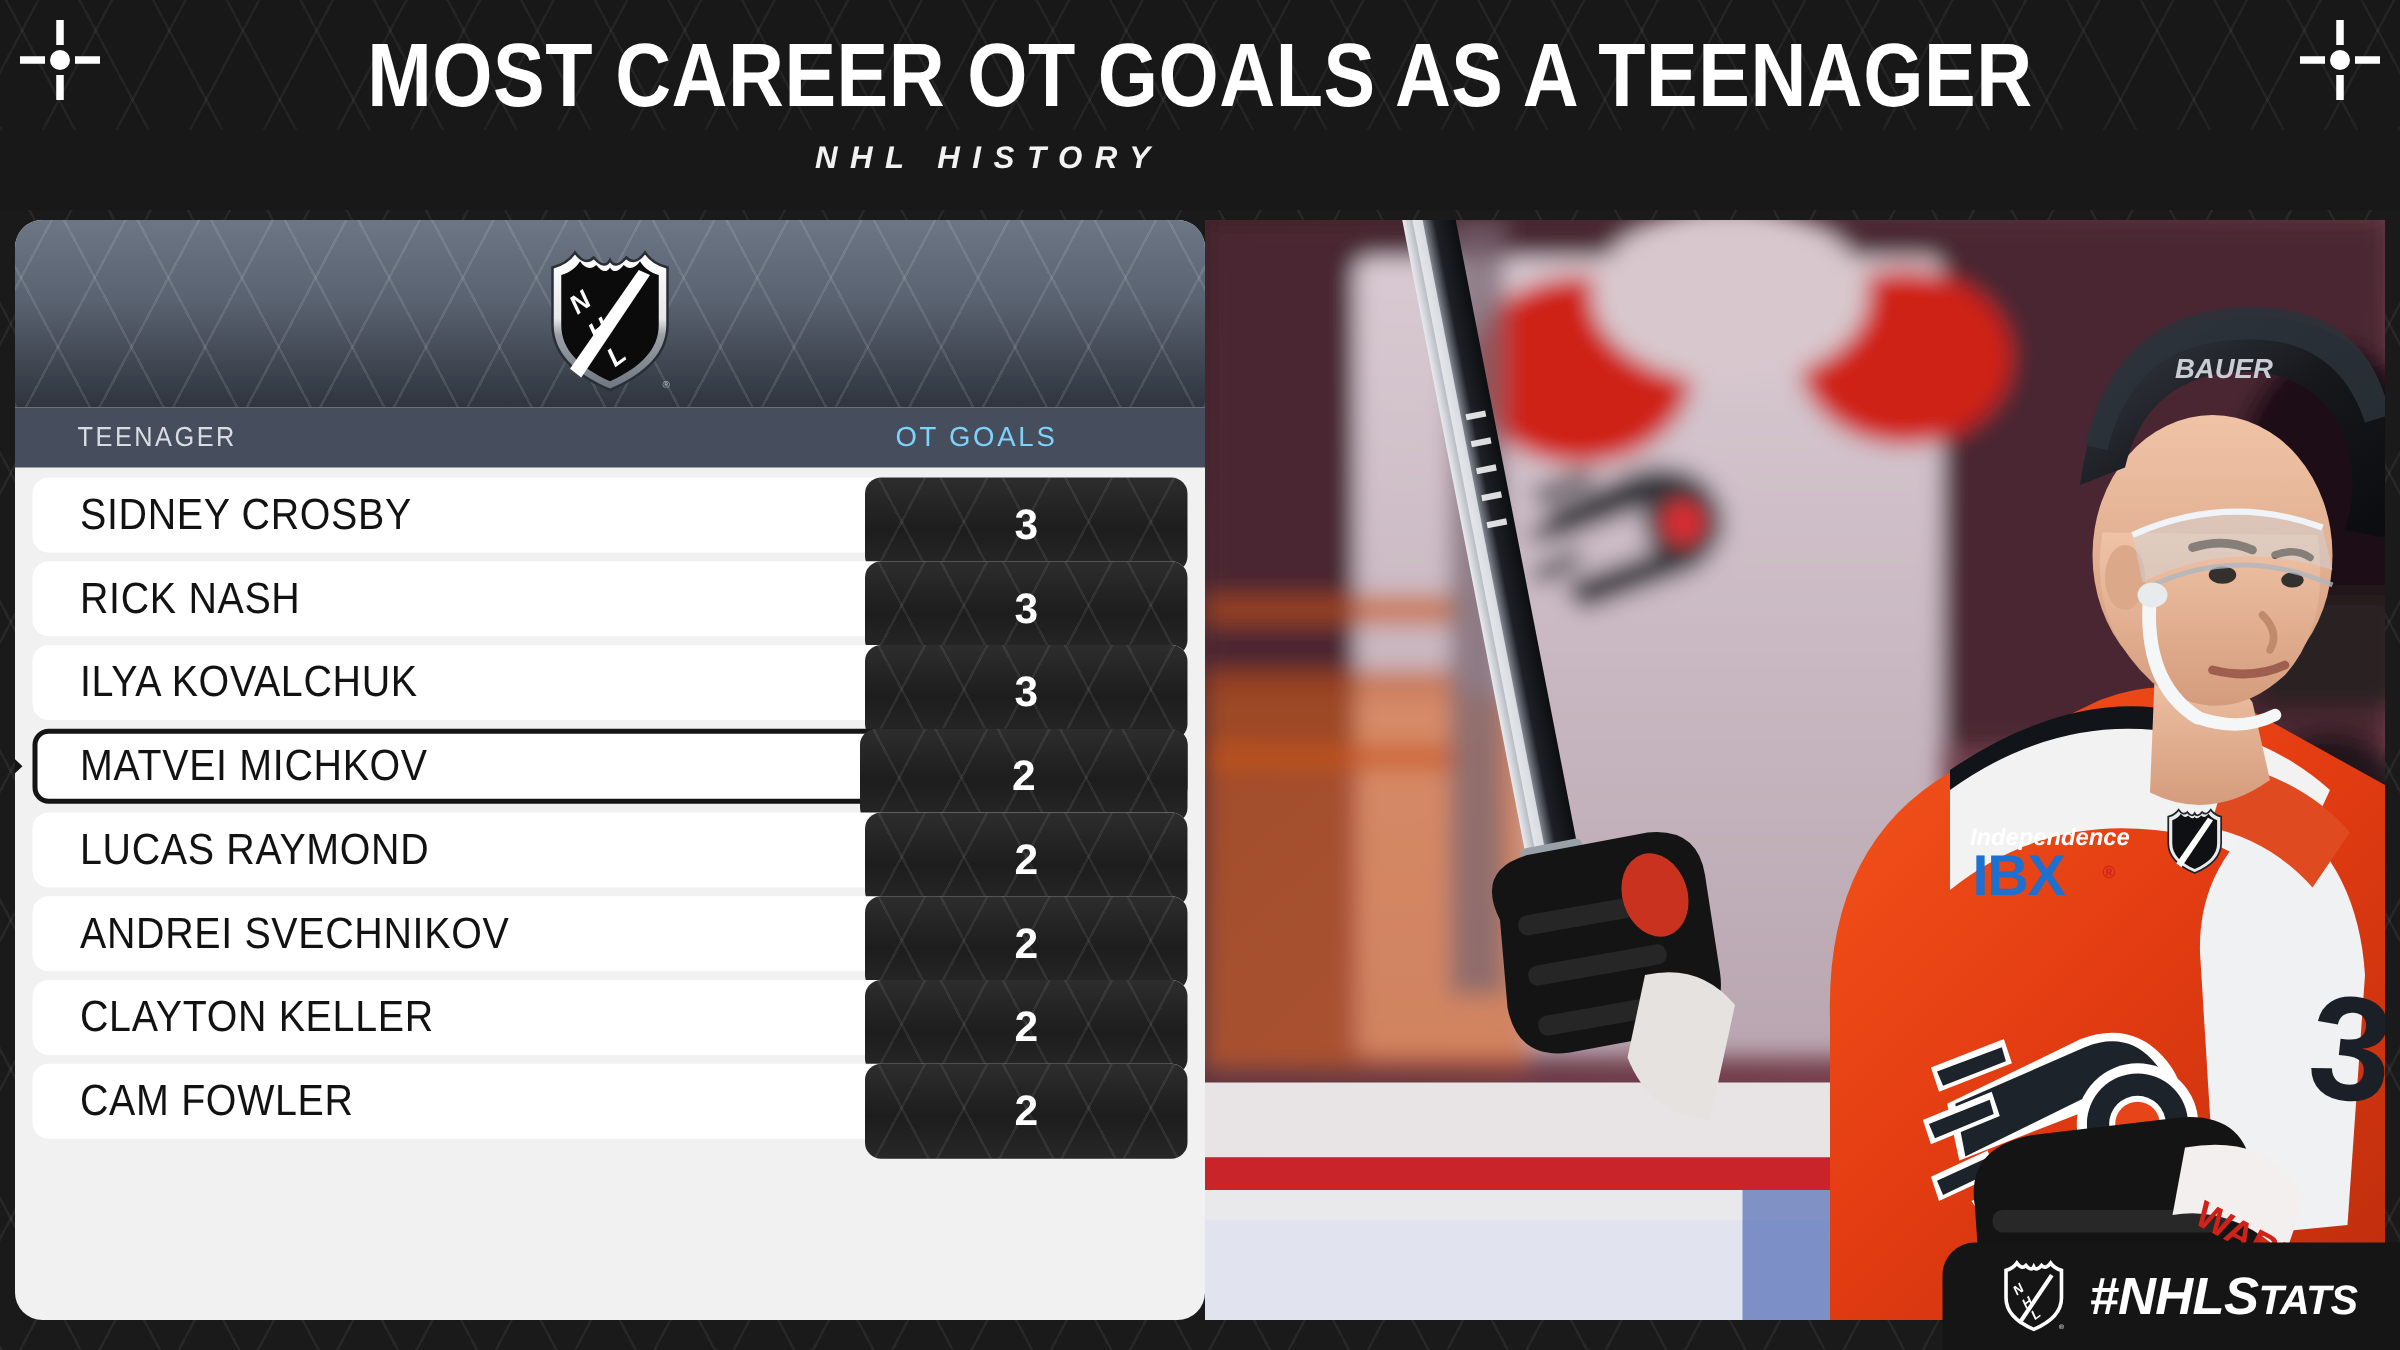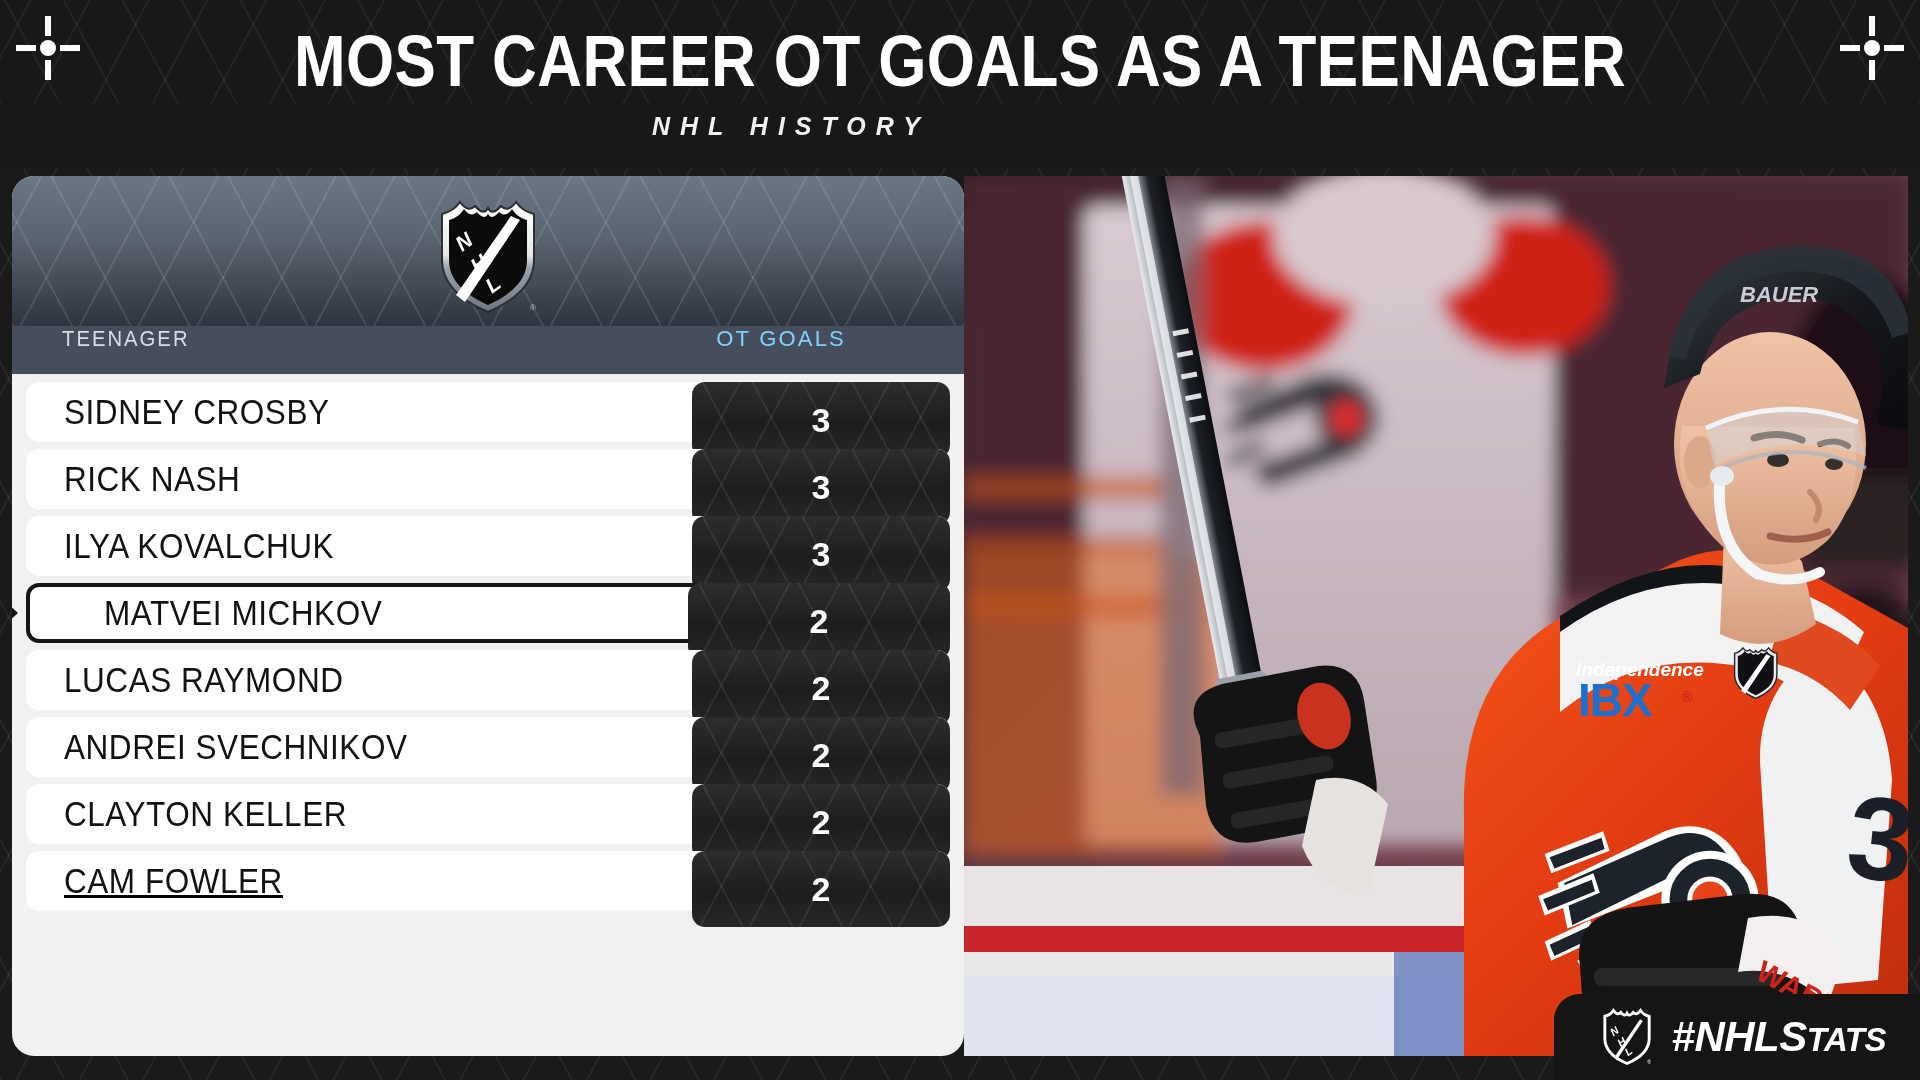--- a/index.html
+++ b/index.html
@@ -107,21 +107,21 @@
   }
   .shield-wrap {
     position: absolute; left: 50%; top: 22px;
     transform: translateX(-50%);
   }
 
   .col-head {
     position: relative;
     height: 48px;
     background: #464e5d;
-    display: flex; align-items: flex-start;
+    display: flex; align-items: center;
   }
   .col-head .ch-left {
     margin-left: 50px;
     color: #d9dde3;
     font-family: "Liberation Sans Narrow", "Liberation Sans", sans-serif;
     font-size: 22px; font-weight: 400;
     letter-spacing: 2.2px;
     transform: scaleX(0.92); transform-origin: left center;
   }
   .col-head .ch-right {
@@ -135,21 +135,21 @@
   .rows { padding: 8px 14px 12px 14px; }
 
   .row {
     position: relative;
     height: 60px;
     margin-bottom: 7px;
     border-radius: 13px;
     background: #ffffff;
     display: flex; align-items: center;
   }
-  .row:last-child { margin-bottom: 0; text-decoration: underline; }
+  .row:last-child { margin-bottom: 0; }
 
   .row .name {
     margin-left: 38px;
     color: #121212;
     font-family: "Liberation Sans Narrow", "Liberation Sans", sans-serif;
     font-size: 35px;
     font-weight: 400;
     letter-spacing: 0.6px;
     transform: scaleX(0.9);
     transform-origin: left center;
@@ -174,21 +174,20 @@
     color: #ffffff;
     font-family: "Liberation Sans Narrow", "Liberation Sans", sans-serif;
     font-size: 34px;
     font-weight: 700;
   }
 
   
   .row.hl {
     border: 4px solid #151515;
     background: #ffffff;
-    padding-left: 40px;
   }
   .row.hl .name { margin-left: 34px; }
   .row.hl .val {
     right: -4px; top: -4px;
     height: 76px; width: 262px;
     border-radius: 13px;
   }
   .marker {
     position: absolute;
     left: -26px; top: 50%;

